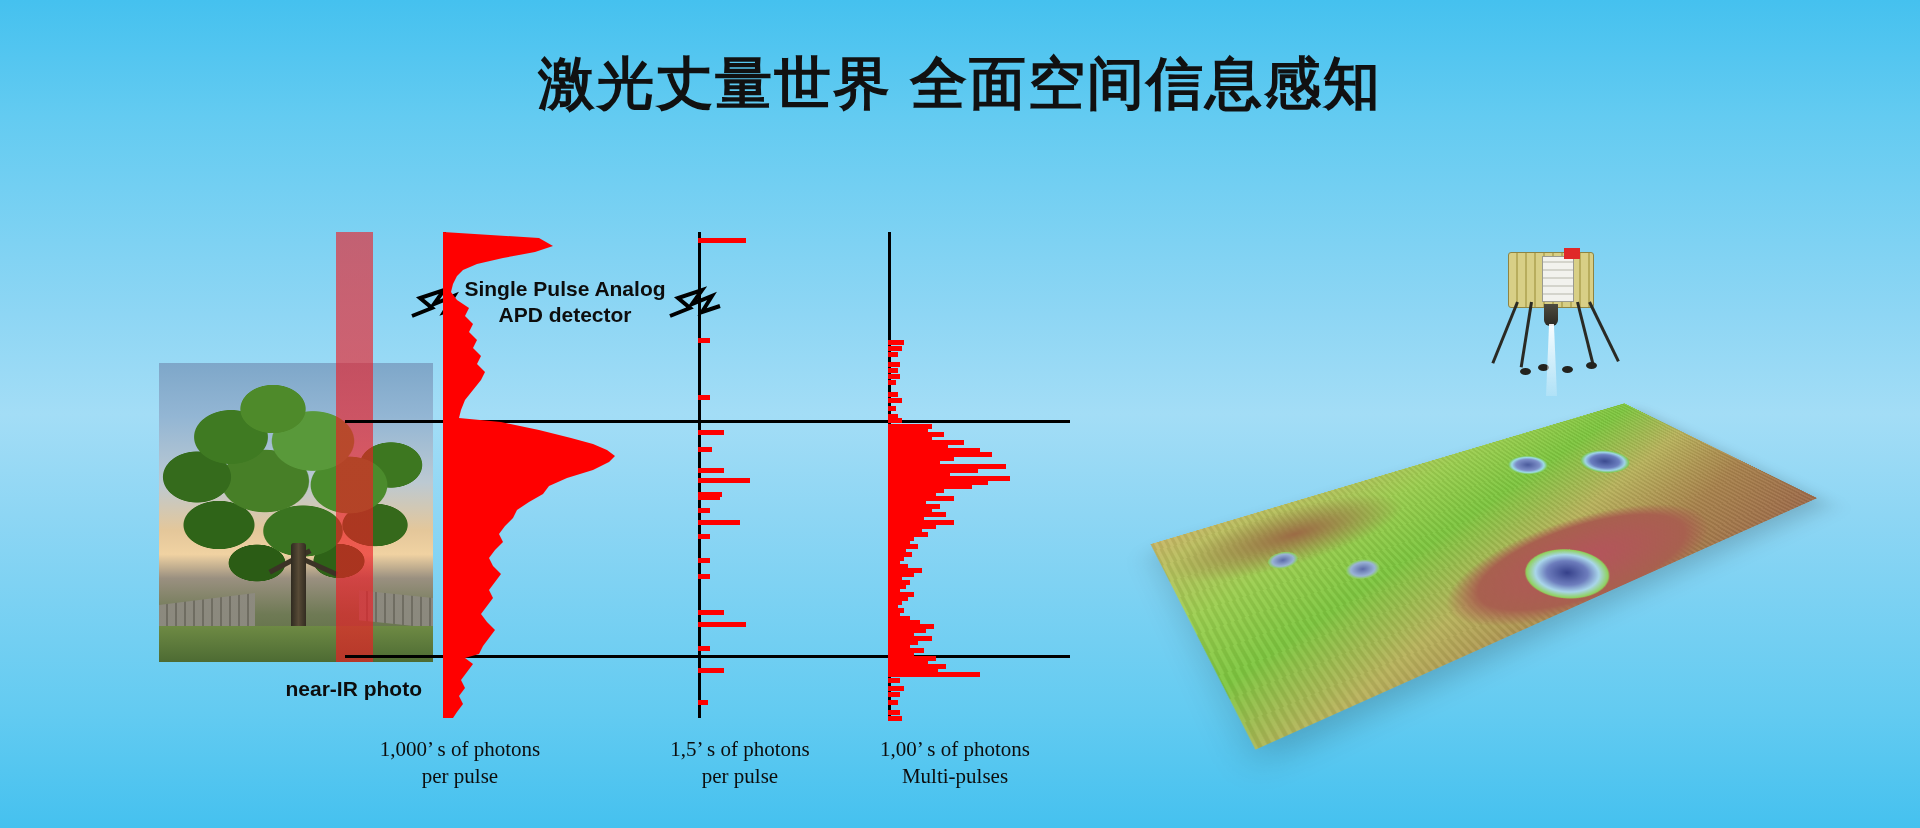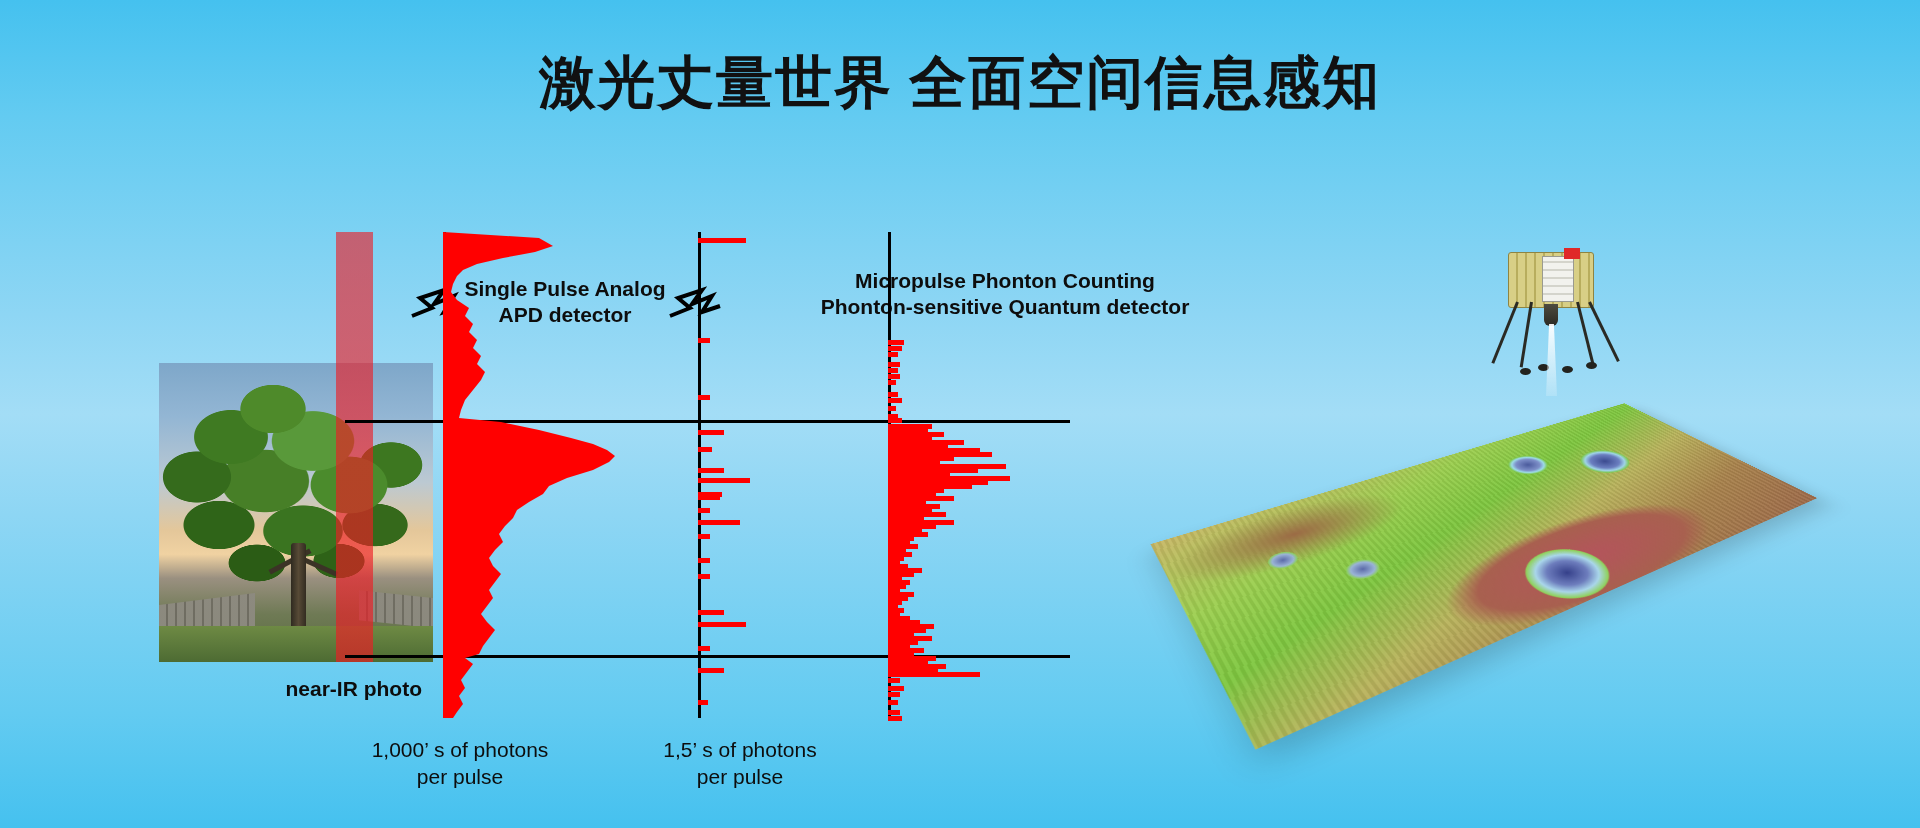--- a/index.html
+++ b/index.html
@@ -16,21 +16,21 @@
        #45c1ef 100%);
     position:relative;
   }
 
   
   #header { position:absolute; left:0; top:0; width:1920px; text-align:center; }
   #title {
     font-size:57px; font-weight:bold; color:#111;
     letter-spacing:2px; line-height:1.1;
     margin-top:52px;
-    font-family:Liberation Serif, serif;
+    font-family:Liberation Sans, sans-serif;
   }
   #subtitle {
     font-size:18.5px; color:#1b1b1b; letter-spacing:.6px;
     margin-top:20px; font-weight:400;
     font-family:"DejaVu Sans Condensed","DejaVu Sans","Liberation Sans",sans-serif;
   }
 
   
   #figure { position:absolute; left:0; top:0; width:1150px; height:828px; }
 
@@ -43,21 +43,21 @@
   #lbl-transmit { left:225px; top:222px; width:190px; }
   
   #lbl-nearir   { left:222px; top:676px; width:200px;text-align:right; }
   
   #lbl-apd      { left:420px; top:276px; width:290px; }
   #lbl-micro    { left:770px; top:268px; width:470px; }
 
   
   .axis-caption {
     position:absolute; font-size:21px; color:#0d0d0d; text-align:center;
-    line-height:1.3; white-space:pre-line;
+    line-height:1.3; white-space:pre-line;font-family:Liberation Serif, serif;
   }
   #cap-left   { left:335px; top:736px; width:250px; }
   #cap-mid    { left:620px; top:736px; width:240px; }
   #cap-right  { left:830px; top:736px; width:250px; }
 
   
   #photo {
     position:absolute; left:159px; top:363px; width:274px; height:299px;
     overflow:hidden;
     background:
@@ -196,22 +196,20 @@
     <div class="wall-l"></div>
     <div class="wall-r"></div>
     <div class="grass"></div>
   </div>
 
   <div id="beam"></div>
 
   <div class="fig-label" id="lbl-nearir">near-IR photo</div>
   <div class="fig-label" id="lbl-apd">Single Pulse Analog
 APD detector</div>
-  <div class="fig-label" id="lbl-micro">Micropulse Phonton Counting
-Phonton-sensitive Quantum detector</div>
 
   <div class="hline" style="left:345px; top:420px; width:725px;"></div>
   <div class="hline" style="left:345px; top:655px; width:725px;"></div>
 
   <div class="axis-v" style="left:443px; top:232px; height:486px;"></div>
   <div class="axis-v" style="left:698px; top:232px; height:486px;"></div>
   <div class="axis-v" style="left:888px; top:232px; height:486px;"></div>
 
   <svg class="breakmark" style="left:410px; top:282px;" width="70" height="50">
     <polyline points="2,34 22,26 10,16 34,8 24,22 44,14 34,30 52,24" fill="none" stroke="#000" stroke-width="4" stroke-linejoin="miter"></polyline>
@@ -327,20 +325,22 @@
       <div class="bar" style="left: 888px; top: 692px; width: 12px; height: 5px; background: rgb(255, 0, 0);"></div>
       <div class="bar" style="left: 888px; top: 700px; width: 10px; height: 5px; background: rgb(255, 0, 0);"></div>
       <div class="bar" style="left: 888px; top: 710px; width: 12px; height: 5px; background: rgb(255, 0, 0);"></div>
       <div class="bar" style="left: 888px; top: 716px; width: 14px; height: 5px; background: rgb(255, 0, 0);"></div>
     </div>
 
   <div class="axis-caption" id="cap-left">1,000’ s of photons
 per pulse</div>
   <div class="axis-caption" id="cap-mid">1,5’ s of photons
 per pulse</div>
+  <div class="axis-caption" id="cap-right">1,00’ s of photons
+Multi-pulses</div>
 </div>
 
 <div id="scene">
   <div id="terrain"></div>
   <div id="lander">
     <div class="body"></div>
     <div class="panelwhite"></div>
     <div class="redflag"></div>
     <div class="leg l1"></div>
     <div class="leg l2"></div>

